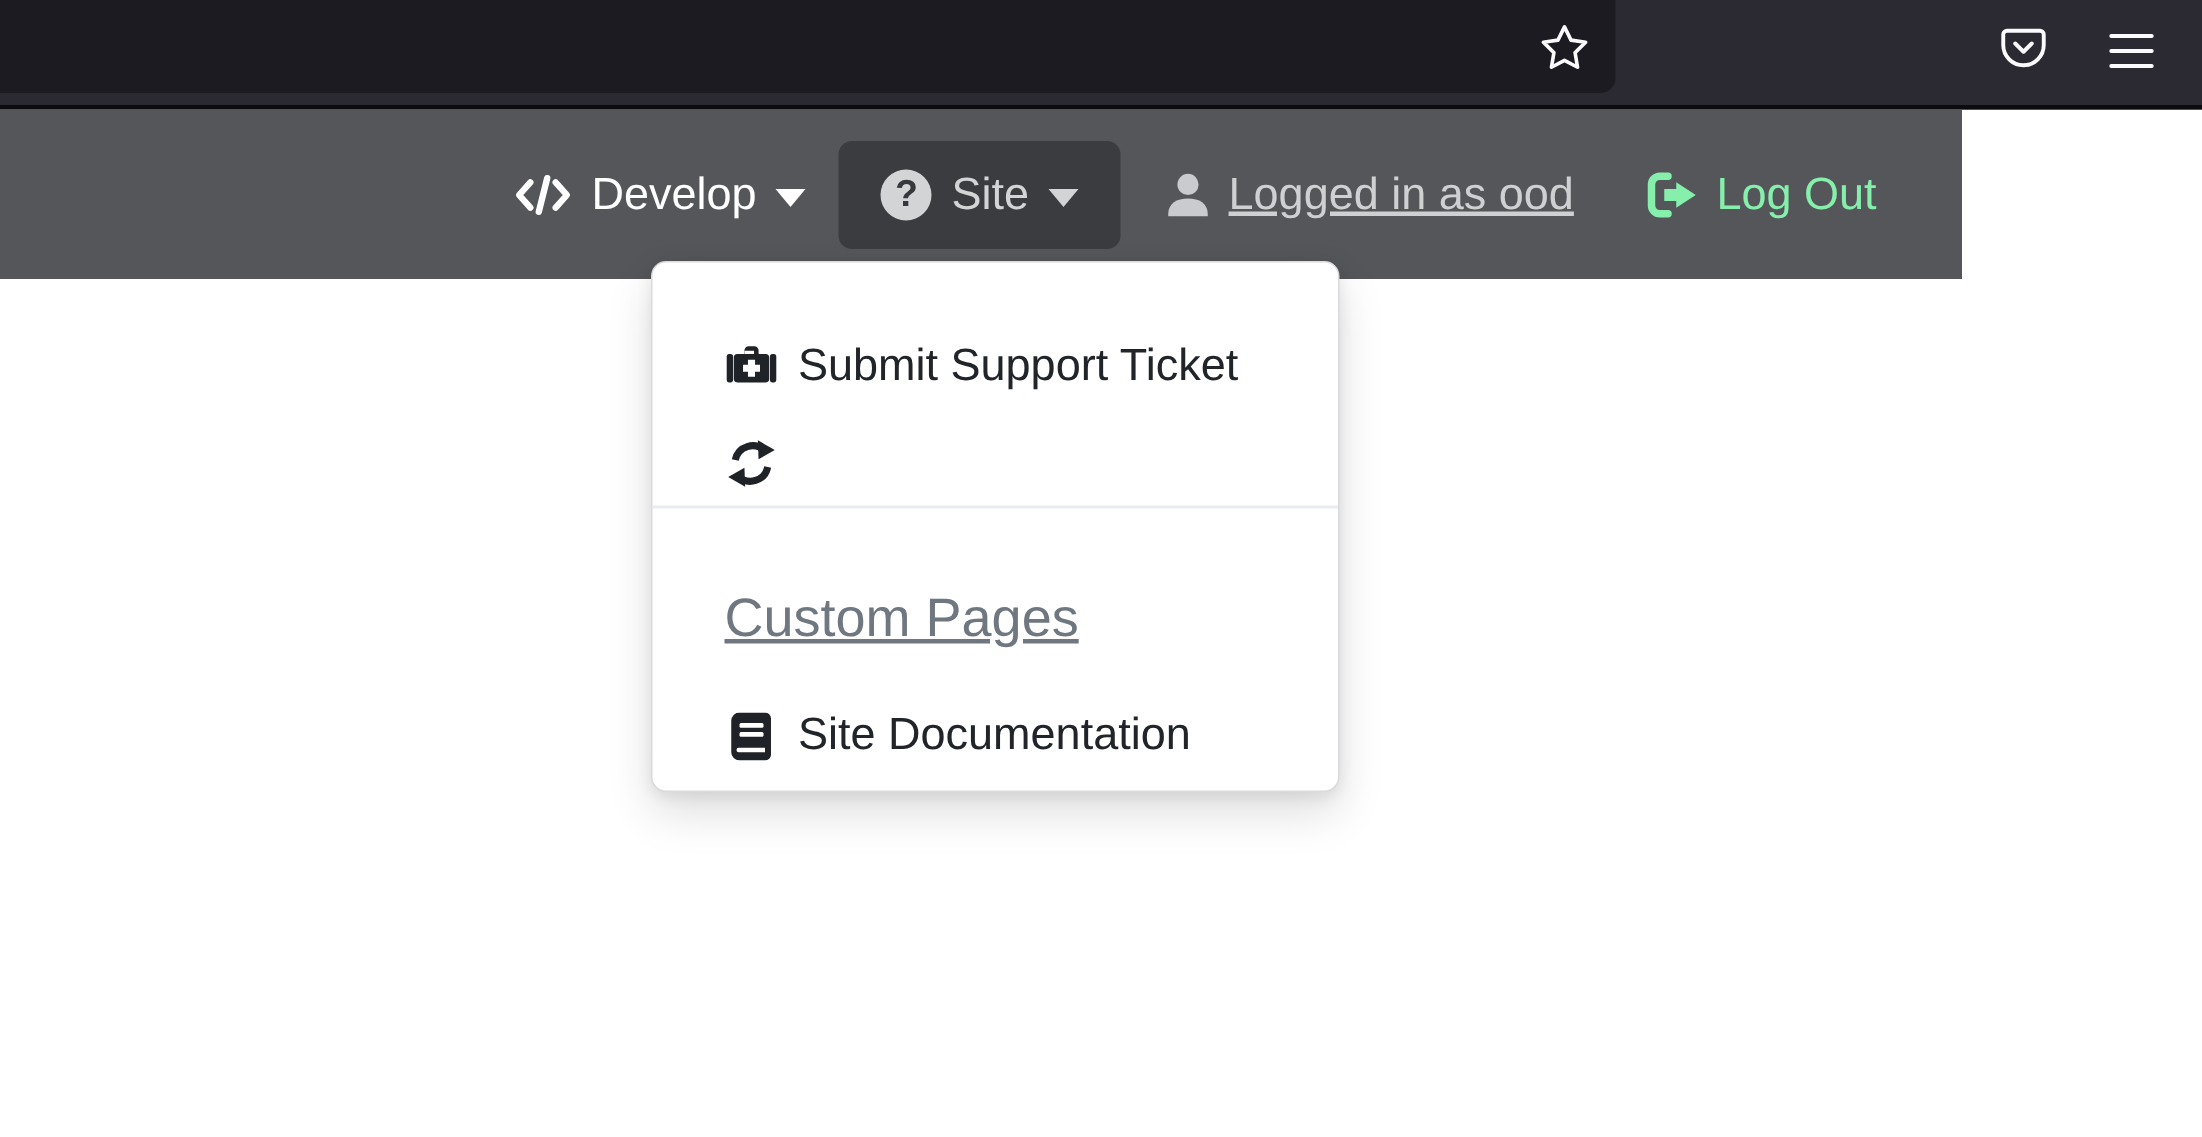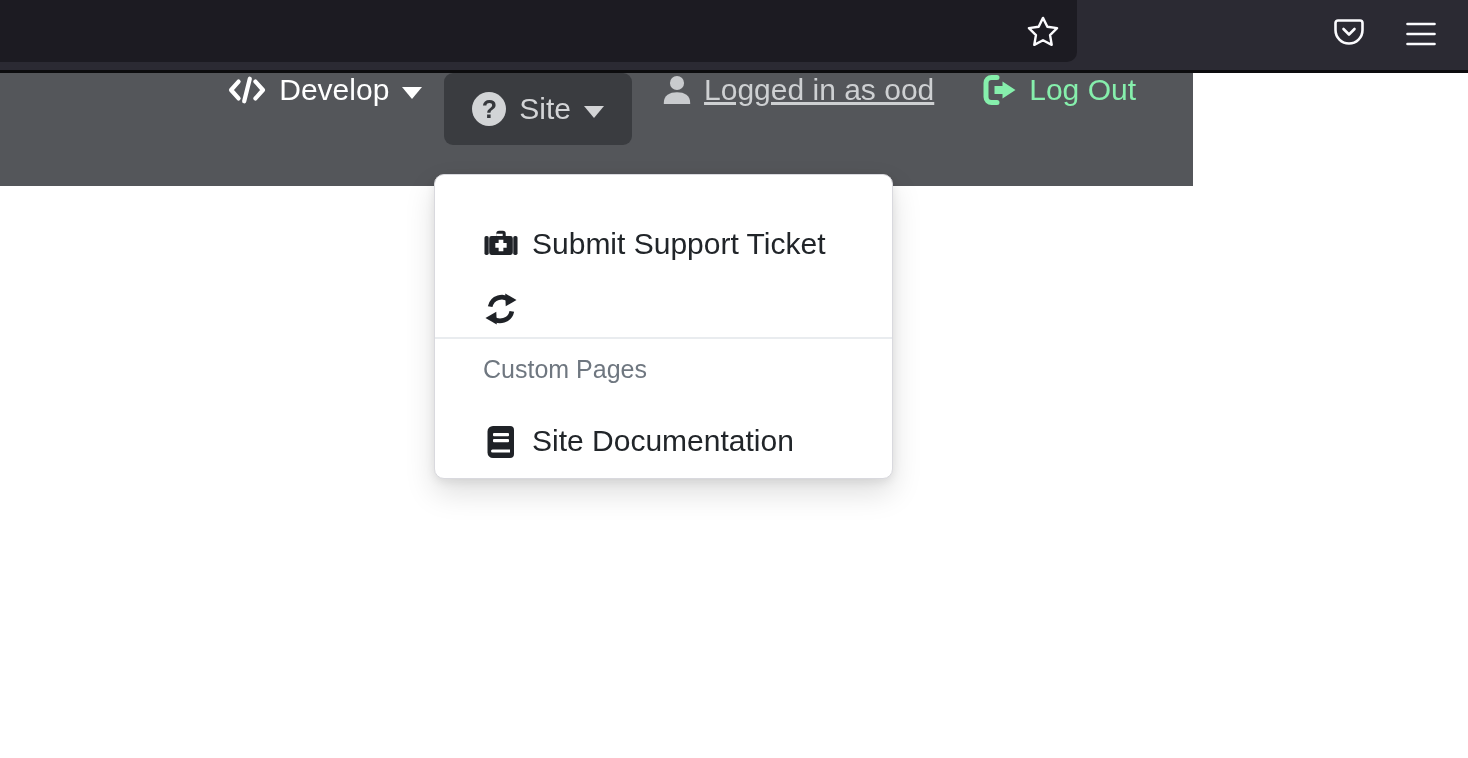--- a/index.html
+++ b/index.html
@@ -21,23 +21,23 @@
   .chrome-btn{
     position:absolute;display:flex;align-items:center;justify-content:center;
     background:transparent;border:none;padding:0;cursor:pointer;
   }
   .star-btn{right:8px;top:13px;width:52px;height:38px;}
   .pocket-btn{left:1330px;top:13px;width:38px;height:38px;}
   .burger-btn{left:1402px;top:17px;width:38px;height:34px;}
 
   
   .navbar{
-    position:absolute;top:73px;left:0;width:1193px;height:113px;
+    position:absolute;top:73px;left:0;width:1308px;height:113px;
     background:#54565a;
-    display:flex;align-items:flex-start;justify-content:flex-end;
+    display:flex;align-items:center;justify-content:flex-end;
     padding-right:57px;box-sizing:border-box;
     font-size:30px;
   }
   .nav-item{display:flex;align-items:center;white-space:nowrap;cursor:pointer;}
   .nav-item .icon{display:flex;align-items:center;justify-content:center;}
   .nav-develop{color:#ffffff;margin-right:22px;}
   .nav-develop .icon{margin-right:13px;}
   .nav-help{
     color:#d3d4d6;background:#3a3c40;border-radius:9px;
     height:72px;padding:0 28px;
@@ -68,21 +68,21 @@
     display:flex;align-items:flex-end;height:64px;
     padding:0 24px 0 48px;font-size:30px;color:#212529;
     text-decoration:none;cursor:pointer;
   }
   .menu-item .icon{
     width:36px;display:flex;align-items:center;justify-content:center;
     margin-right:13px;color:#1f2227;
   }
   .menu-divider{border-top:2px solid #e9ecef;margin-top:12px;}
   .menu-header{
-    padding:16px 48px 10px 48px;font-size:25px;color:#6f7780;cursor:default;
+    padding:52px 48px 10px 48px;font-size:36px;color:#6f7780;cursor:default;text-decoration:underline;
   }
 </style>
 </head>
 <body>
 
 <div class="chrome">
   <div class="urlbar">
     <button class="chrome-btn star-btn">
       <svg width="36" height="36" viewBox="0 0 24 24" fill="none" stroke="#fbfbfe" stroke-width="1.6" stroke-linejoin="round">
         <path d="M12 2.6 l2.9 5.9 6.5 0.95 -4.7 4.6 1.1 6.5 -5.8 -3.05 -5.8 3.05 1.1 -6.5 -4.7 -4.6 6.5 -0.95 z"></path>

